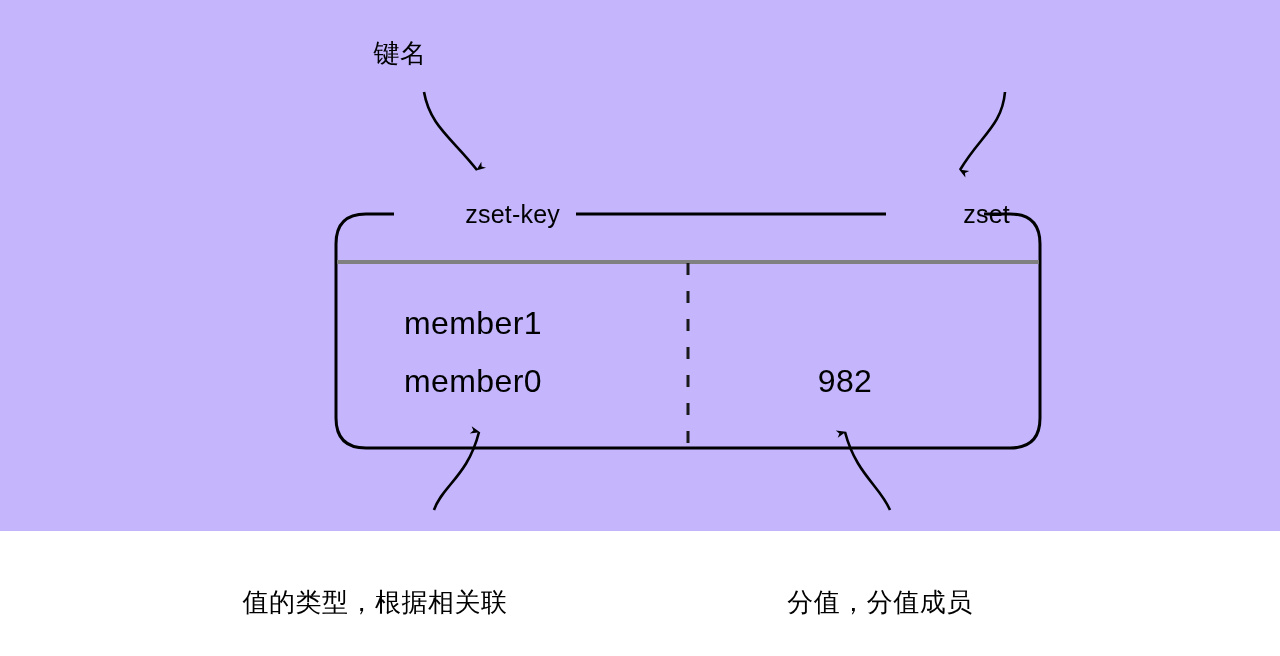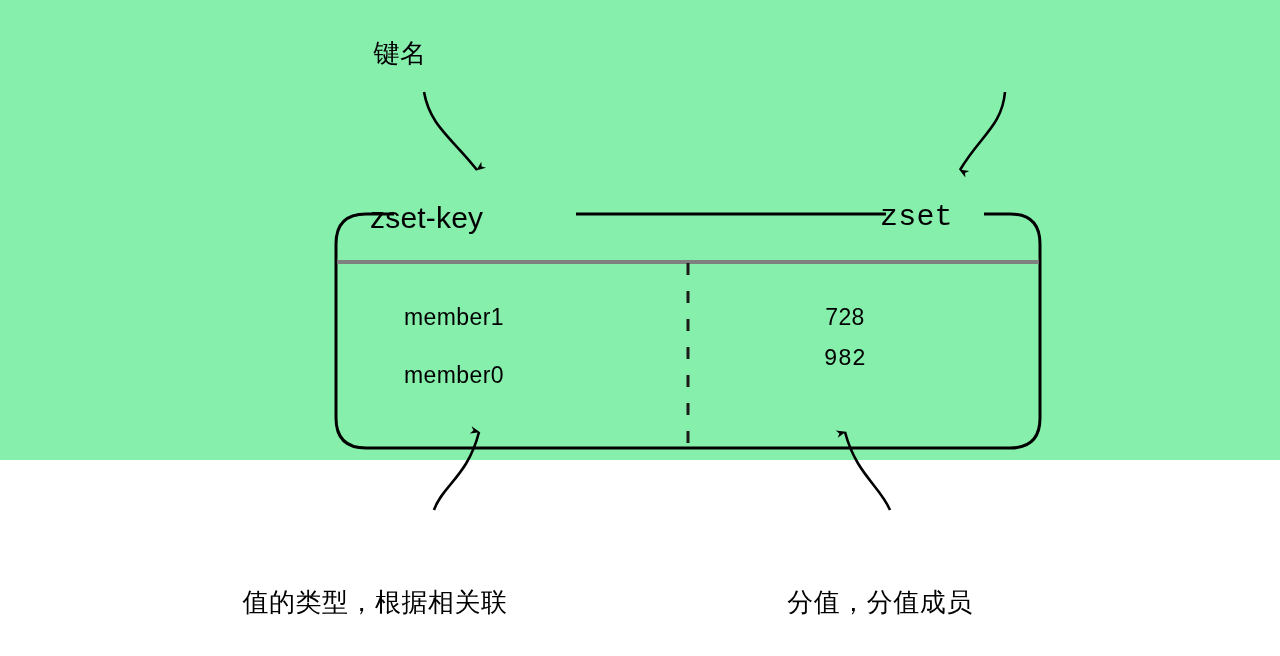--- a/index.html
+++ b/index.html
@@ -10,22 +10,22 @@
   body {
     width: 1280px;
     height: 656px;
     font-family: "Liberation Sans", "DejaVu Sans", sans-serif;
     color: #000000;
     overflow: hidden;
   }
   #stage {
     position: relative;
     width: 1280px;
-    height: 460px;
-    background: #86efac;
+    height: 531px;
+    background: #c4b5fd;
   }
   #stage > svg.layer {
     position: absolute;
     left: 0;
     top: 0;
     width: 1280px;
     height: 656px;
     pointer-events: none;
   }
   .txt {
@@ -39,43 +39,43 @@
     letter-spacing: 0.5px;
     text-align: center;
   }
   .callout-multiline {
     font-size: 26px;
     letter-spacing: 0.5px;
     text-align: center;
   }
   
   .boxlabel {
-    font-size: 30px;
+    font-size: 25px;
     letter-spacing: 0.2px;
-    text-align: left;
+    text-align: right;
   }
   
   .cell {
-    font-size: 23px;
+    font-size: 32px;
     letter-spacing: 0.4px;
   }
   .cell-member { text-align: left; }
   .cell-score  { text-align: center; }
 
   
   #label-keyname   { left: 300px;  top: 36px;  width: 200px; }
   #label-valuetype { left: 860px;  top: 36px;  width: 220px; }
 
   #label-zsetkey { left: 370px; top: 198px; width: 190px; }
-  #label-zset    { left: 880px; top: 198px; width: 130px; font-family: Liberation Mono, monospace; }
+  #label-zset    { left: 880px; top: 198px; width: 130px; }
 
   #member-1 { left: 404px; top: 302px; width: 220px; }
   #member-0 { left: 404px; top: 360px; width: 220px; }
   #score-1  { left: 760px; top: 302px; width: 170px; }
-  #score-0  { left: 760px; top: 344px; width: 170px; font-family: Liberation Mono, monospace; }
+  #score-0  { left: 760px; top: 360px; width: 170px; }
 
   #caption-member { left: 205px; top: 516px; width: 340px; }
   #caption-score  { left: 730px; top: 516px; width: 300px; }
 </style>
 </head>
 <body>
 
 <div id="stage">
 
   <svg class="layer" viewBox="0 0 1280 656">
@@ -116,21 +116,20 @@
 
   <div class="txt callout" id="label-keyname">键名</div>
 
 
   <div class="txt boxlabel" id="label-zsetkey">zset-key</div>
 
   <div class="txt boxlabel" id="label-zset">zset</div>
 
   <div class="txt cell cell-member" id="member-1">member1</div>
 
-  <div class="txt cell cell-score" id="score-1">728</div>
 
   <div class="txt cell cell-member" id="member-0">member0</div>
 
   <div class="txt cell cell-score" id="score-0">982</div>
 
   <div class="txt callout-multiline" id="caption-member">
     <div>值的类型，根据相关联</div>
     
   </div>
 

